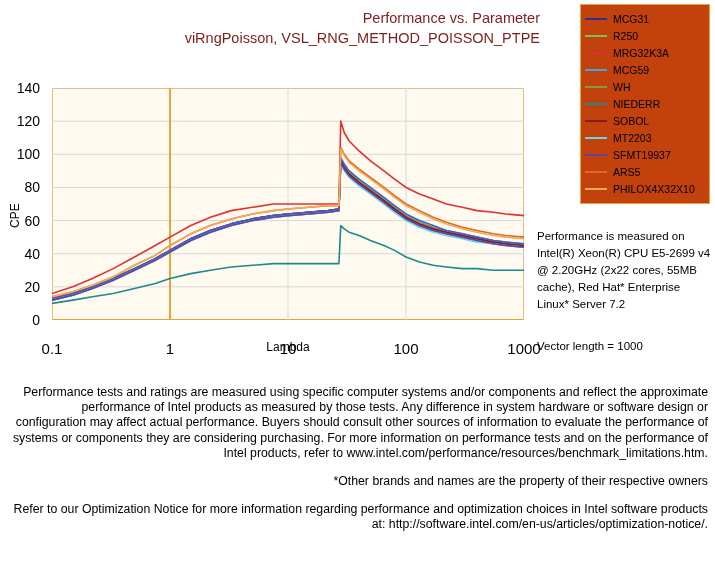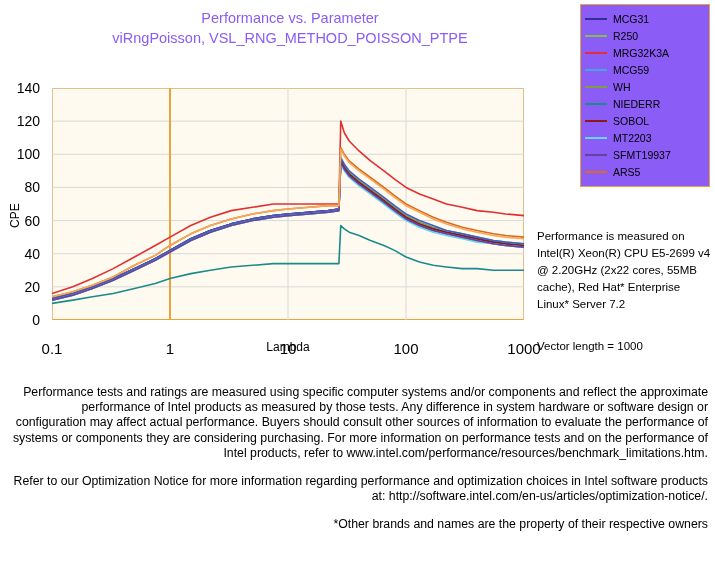--- a/index.html
+++ b/index.html
@@ -20,24 +20,24 @@
     width: 715px;
     height: 571px;
   }
 
   
   .chart-title {
     position: absolute;
     left: 40px;
     top: 8px;
     width: 500px;
-    text-align: center;
+    text-align: right;
     font-size: 14.5px;
     line-height: 20px;
-    color: #8b5cf6;
+    color: #7f1d1d;
   }
 
   
   .plot-wrap {
     position: absolute;
     left: 52px;
     top: 88px;
     width: 472px;
     height: 232px;
   }
@@ -94,21 +94,21 @@
     font-size: 12px;
   }
 
   
   .legend {
     position: absolute;
     left: 580px;
     top: 4px;
     width: 130px;
     border: 1px solid #e8a33d;
-    background: #8b5cf6;
+    background: #c2410c;
     padding: 5px 4px 6px 4px;
     box-sizing: border-box;
   }
   .legend-item {
     display: flex;
     align-items: center;
     height: 17px;
     font-size: 11px;
   }
   .legend-swatch {
@@ -249,24 +249,28 @@
         <span class="legend-label">MT2203</span>
       </div>
       <div class="legend-item">
         <span class="legend-swatch" style="border-top-color: rgb(106, 63, 160);"></span>
         <span class="legend-label">SFMT19937</span>
       </div>
       <div class="legend-item">
         <span class="legend-swatch" style="border-top-color: rgb(217, 106, 31);"></span>
         <span class="legend-label">ARS5</span>
       </div>
+      <div class="legend-item">
+        <span class="legend-swatch" style="border-top-color: rgb(245, 169, 90);"></span>
+        <span class="legend-label">PHILOX4X32X10</span>
+      </div>
     </div>
 
   <div class="side-note">Performance is measured on Intel(R) Xeon(R) CPU E5-2699 v4 @ 2.20GHz (2x22 cores, 55MB cache), Red Hat* Enterprise Linux* Server 7.2</div>
   <div class="vector-note">Vector length = 1000</div>
 
   <div class="footer">
     <p>Performance tests and ratings are measured using specific computer systems and/or components and reflect the approximate performance of Intel products as measured by those tests. Any difference in system hardware or software design or configuration may affect actual performance. Buyers should consult other sources of information to evaluate the performance of systems or components they are considering purchasing. For more information on performance tests and on the performance of Intel products, refer to www.intel.com/performance/resources/benchmark_limitations.htm.</p>
+    <p>*Other brands and names are the property of their respective owners</p>
     <p>Refer to our Optimization Notice for more information regarding performance and optimization choices in Intel software products at: http://software.intel.com/en-us/articles/optimization-notice/.</p>
-    <p>*Other brands and names are the property of their respective owners</p>
   </div>
 
 </div>
 
 </body></html>

